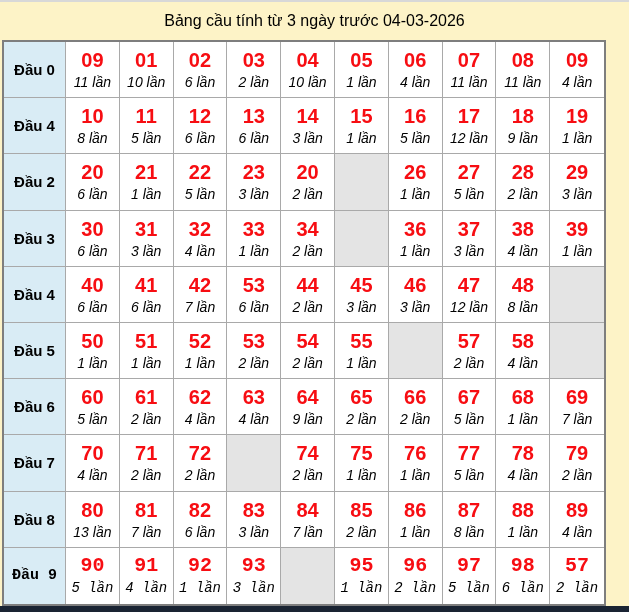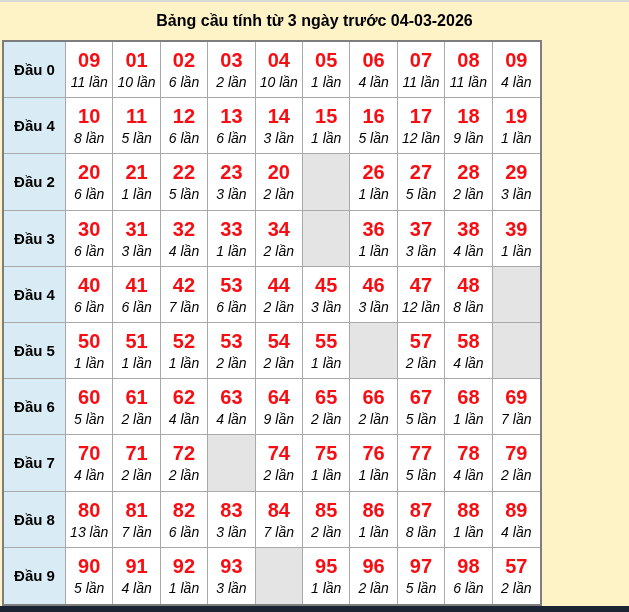--- a/index.html
+++ b/index.html
@@ -16,46 +16,46 @@
     height: 2px;
     width: 100%;
     background: #d8d8d8;
   }
   .title {
     height: 38px;
     display: flex;
     align-items: center;
     justify-content: center;
     font-size: 16px;
-    font-weight: 700;
+    font-weight: 400;
     color: #000;
   }
   .board {
     margin: 0 2px;
-    width: 540px;
+    width: 604px;
     height: 566px;
     border: 2px solid #7e7e7e;
     background: #5eead4;
     display: grid;
     grid-template-columns: 62px repeat(10, 1fr);
     grid-template-rows: repeat(10, 1fr);
   }
   .cell {
     border-right: 1px solid #a9a9a9;
     border-bottom: 1px solid #a9a9a9;
     background: #fff;
     display: flex;
     flex-direction: column;
     align-items: center;
     justify-content: center;
     gap: 1px;
     overflow: hidden;
   }
   .cell:nth-child(11n) { border-right: none; text-align: center; }
-  .cell:nth-child(n+100) { border-bottom: none; }
+  .cell:nth-child(n+100) { border-bottom: none; font-family: Liberation Mono, monospace; }
   .rowhead {
     background: #d9ecf5;
     font-weight: 700;
     font-size: 15px;
     color: #000;
     justify-content: center;
   }
   .empty { background: #e4e4e4; }
   .num {
     font-size: 20px;

